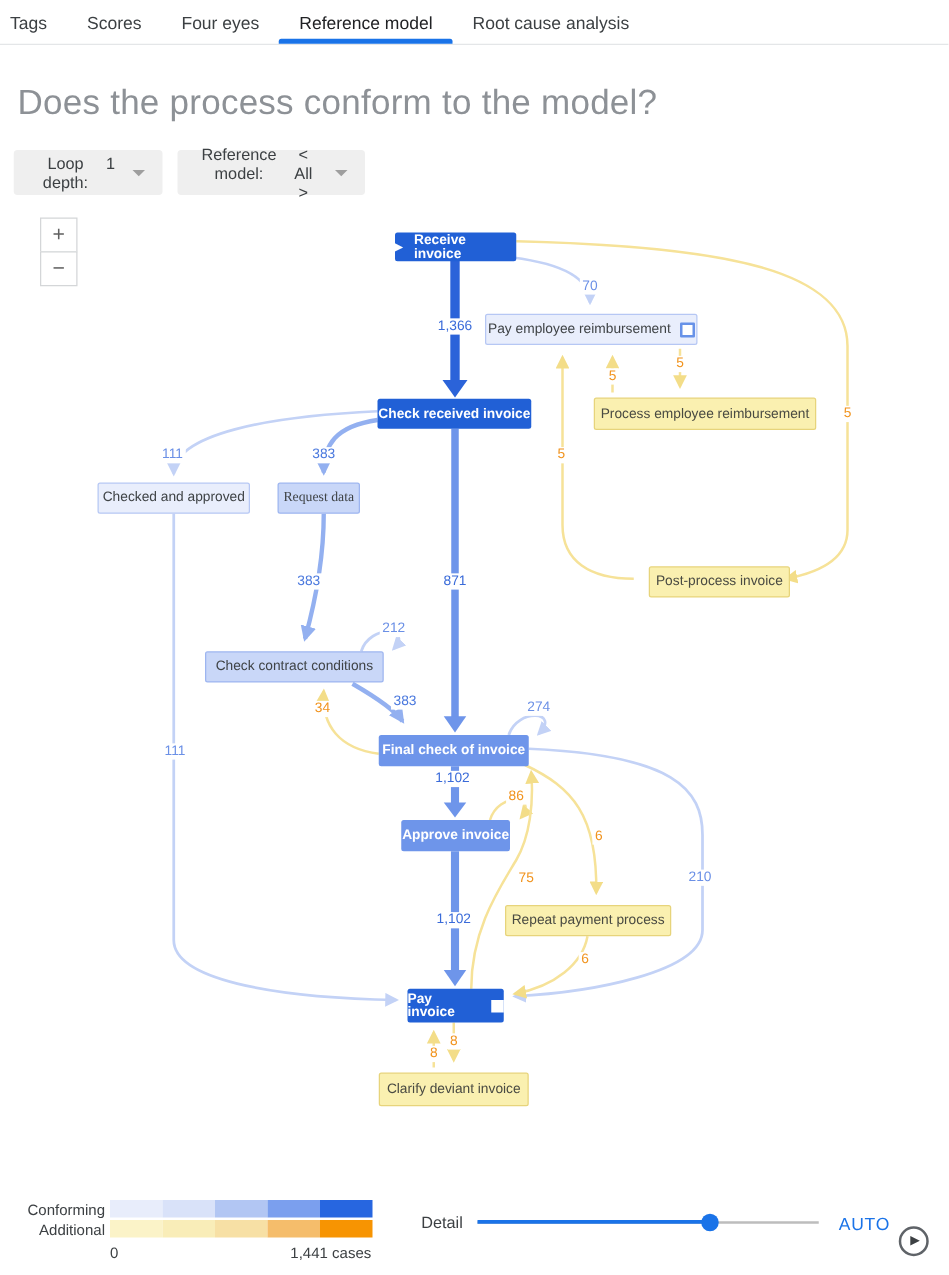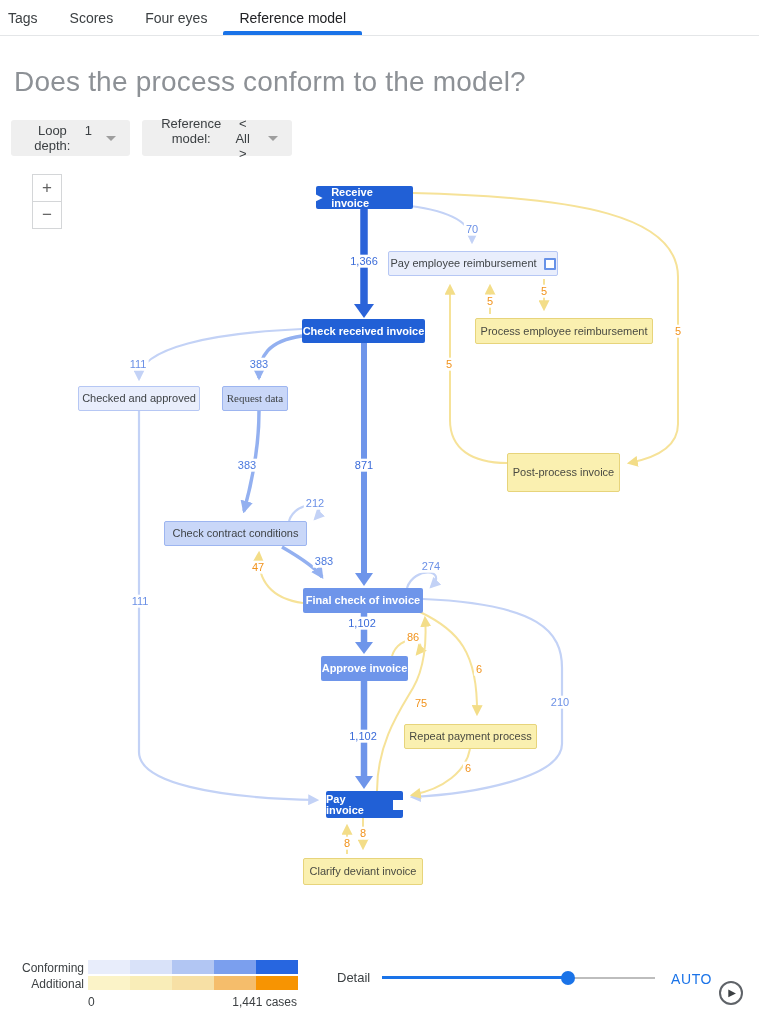--- a/index.html
+++ b/index.html
@@ -85,20 +85,23 @@
       <div class="tab">
         <span>Scores</span>
       </div>
       <div class="tab">
         <span>Four eyes</span>
       </div>
       <div class="tab active">
         <span>Reference model</span>
         <div class="underline"></div>
       </div>
+      <div class="tab">
+        <span>Root cause analysis</span>
+      </div>
     </nav>
 
   <h1 class="page-title">Does the process conform to the model?</h1>
 
   <div class="filters">
       <button class="filter-btn filter-loop-depth">
         <span style="display: flex;">
           <span class="f-label">Loop depth:</span>
           <span class="f-value">1</span>
         </span>
@@ -188,21 +191,21 @@
         </div>
         <div class="node yellow" style="left: 475px; top: 318px; width: 178px; height: 26px;">
           <span>Process employee reimbursement</span>
         </div>
         <div class="node xlight" style="left: 78px; top: 386px; width: 122px; height: 25px;">
           <span>Checked and approved</span>
         </div>
         <div class="node light" style="left: 222px; top: 386px; width: 66px; height: 25px; font-family: Liberation Serif, serif;">
           <span>Request data</span>
         </div>
-        <div class="node yellow" style="left: 507px; top: 453px; width: 113px; height: 39px;">
+        <div class="node yellow" style="left: 519px; top: 453px; width: 113px; height: 25px;">
           <span>Post-process invoice</span>
         </div>
         <div class="node light" style="left: 164px; top: 521px; width: 143px; height: 25px;">
           <span>Check contract conditions</span>
         </div>
         <div class="node medium" style="left: 303px; top: 588px; width: 120px; height: 25px;">
           <span>Final check of invoice</span>
         </div>
         <div class="node medium" style="left: 321px; top: 656px; width: 87px; height: 25px;">
           <span>Approve invoice</span>
@@ -221,21 +224,21 @@
         <div class="edge-label strong" style="left: 364px; top: 261px;">1,366</div>
         <div class="edge-label orange" style="left: 490px; top: 301px;">5</div>
         <div class="edge-label orange" style="left: 544px; top: 291px;">5</div>
         <div class="edge-label orange" style="left: 449px; top: 364px;">5</div>
         <div class="edge-label orange" style="left: 678px; top: 331px;">5</div>
         <div class="edge-label light" style="left: 138px; top: 364px;">111</div>
         <div class="edge-label mid" style="left: 259px; top: 364px;">383</div>
         <div class="edge-label mid" style="left: 247px; top: 465px;">383</div>
         <div class="edge-label strong" style="left: 364px; top: 465px;">871</div>
         <div class="edge-label light" style="left: 315px; top: 503px;">212</div>
-        <div class="edge-label orange" style="left: 258px; top: 567px;">47</div>
+        <div class="edge-label orange" style="left: 258px; top: 567px;">34</div>
         <div class="edge-label mid" style="left: 324px; top: 561px;">383</div>
         <div class="edge-label light" style="left: 431px; top: 566px;">274</div>
         <div class="edge-label light" style="left: 140px; top: 601px;">111</div>
         <div class="edge-label strong" style="left: 362px; top: 623px;">1,102</div>
         <div class="edge-label orange" style="left: 413px; top: 637px;">86</div>
         <div class="edge-label orange" style="left: 479px; top: 669px;">6</div>
         <div class="edge-label orange" style="left: 421px; top: 703px;">75</div>
         <div class="edge-label light" style="left: 560px; top: 702px;">210</div>
         <div class="edge-label strong" style="left: 363px; top: 736px;">1,102</div>
         <div class="edge-label orange" style="left: 468px; top: 768px;">6</div>

